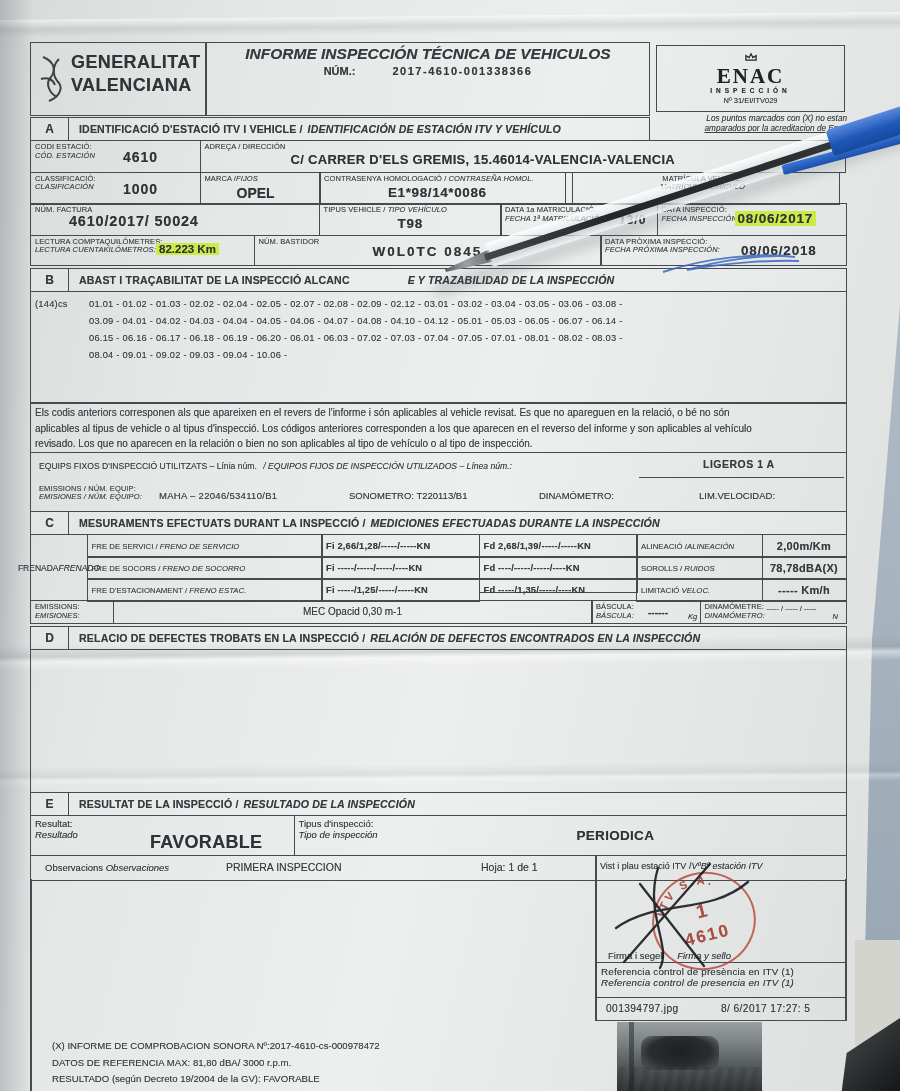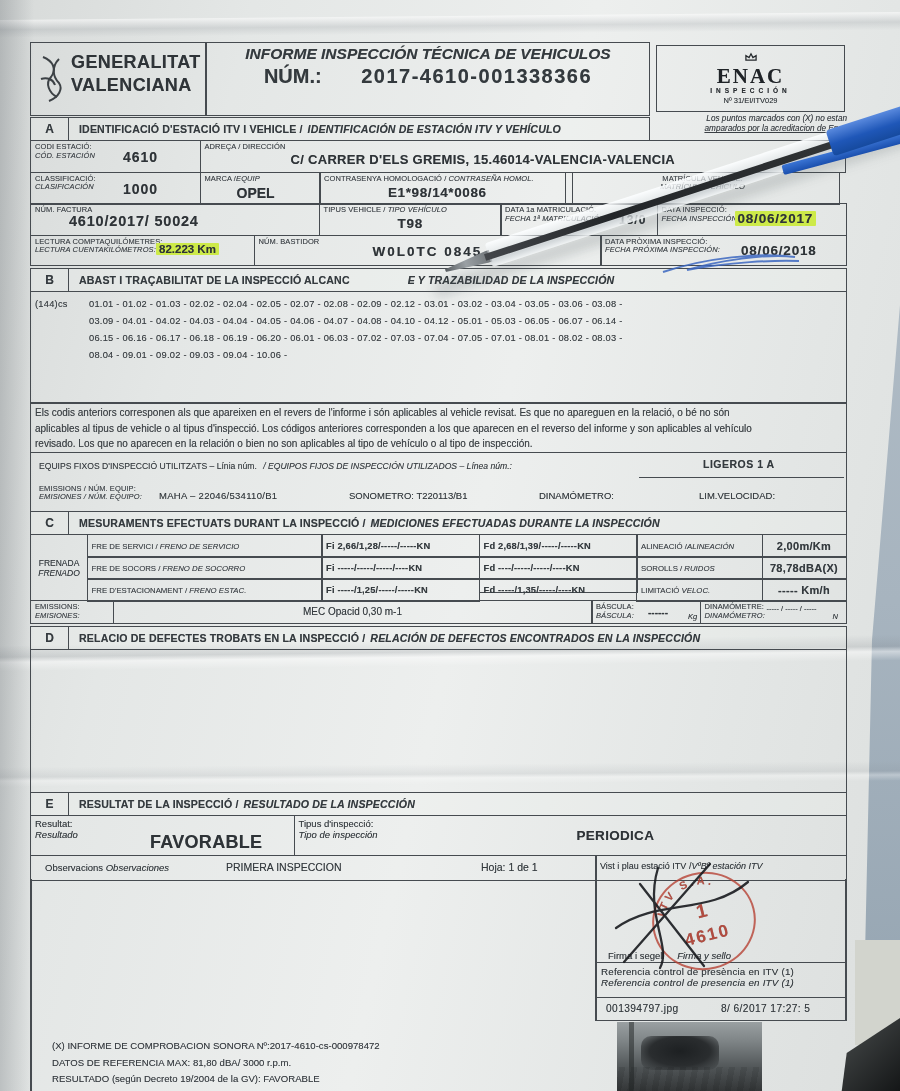--- a/index.html
+++ b/index.html
@@ -82,21 +82,21 @@
           <path d="M22,6 C14,14 16,24 22,30 C26,36 22,44 12,48"></path>
           <path d="M4,26 C10,24 16,26 18,32"></path>
         </g>
       </svg>
       <div class="abs" style="left:40px;top:9px;font-size:18px;font-weight:bold;letter-spacing:.4px;color:#2f3438;">GENERALITAT</div>
       <div class="abs" style="left:40px;top:32px;font-size:18px;font-weight:bold;letter-spacing:.4px;color:#2f3438;">VALENCIANA</div>
     </div>
 
     <div class="cell" style="left:206px;top:42px;width:444px;height:74px;text-align:center;">
       <div style="font-size:15.5px;font-weight:bold;font-style:italic;">INFORME INSPECCIÓN TÉCNICA DE VEHICULOS</div>
-      <div style="font-size:20px;font-weight:bold;margin-top:2px;">
+      <div style="font-size:11px;font-weight:bold;margin-top:2px;">
         <span>NÚM.:</span>
         <span style="margin-left:34px;letter-spacing:1.5px;">2017-4610-001338366</span>
       </div>
     </div>
 
     <div class="cell" style="left:656px;top:45px;width:189px;height:67px;text-align:center;border-width:1.3px;">
       <svg width="14" height="10" viewBox="0 0 22 14" style="margin-top:1px;">
         <path d="M3,12 L3,5 L8,8 L11,2 L14,8 L19,5 L19,12 Z" fill="none" stroke="#24282c" stroke-width="2"></path>
       </svg>
       <div style="font-family:'Liberation Serif',serif;font-size:21px;font-weight:bold;letter-spacing:2px;line-height:1;color:#1f2327;">ENAC</div>
@@ -132,21 +132,21 @@
 
     <div class="cell" style="left:30px;top:171.5px;width:171px;height:33px;">
       <div class="lp">
           <span class="ca">CLASSIFICACIÓ:</span>
           <span class="es">CLASIFICACIÓN</span>
         </div>
       <div class="val abs" style="left:92px;top:8px;font-size:14px;letter-spacing:1px;">1000</div>
     </div>
     <div class="cell" style="left:199.5px;top:171.5px;width:121px;height:33px;">
       <div class="lp">
-          <span class="ca"><span>MARCA /</span><i>EQUIP</i></span>
+          <span class="ca"><span>MARCA /</span><i>FIJOS</i></span>
         </div>
       <div class="val abs" style="left:36px;top:12px;font-size:14px;">OPEL</div>
     </div>
     <div class="cell" style="left:319px;top:171.5px;width:254px;height:33px;">
       <div class="lp" style="white-space:nowrap;"><span>CONTRASENYA HOMOLOGACIÓ /</span> <i>CONTRASEÑA HOMOL.</i></div>
       <div class="val abs" style="left:68px;top:12px;font-size:13.5px;letter-spacing:.6px;">E1*98/14*0086</div>
     </div>
     <div class="cell" style="left:565px;top:171.5px;width:275px;height:33px;text-align:center;">
       <div class="lp">
           <span class="ca">MATRÍCULA VEHICLE:</span>
@@ -245,21 +245,21 @@
     </div>
 
     <div class="bar" style="left:30px;top:511px;width:816.5px;height:24px;">
       <div class="letter">C</div>
       <div class="t">
           <span>MESURAMENTS EFECTUATS DURANT LA INSPECCIÓ /</span>
           <span class="es">MEDICIONES EFECTUADAS DURANTE LA INSPECCIÓN</span>
         </div>
     </div>
 
-    <div class="cell" style="left:30px;top:534px;width:58px;height:67px;display:flex;flex-direction:column;align-items:center;justify-content:center;">
+    <div class="cell" style="left:30px;top:534px;width:58px;height:67px;display:flex;align-items:center;justify-content:center;">
       <div style="font-size:8.5px;">FRENADA</div>
       <div style="font-size:8.5px;font-style:italic;">FRENADO</div>
     </div>
 
     <div class="cell meas-lbl" style="left:86.5px;top:534px;width:236px;height:23.5px;line-height:19px;"><span>FRE DE SERVICI /</span> <span class="es">FRENO DE SERVICIO</span></div>
     <div class="cell meas-val" style="left:321px;top:534px;width:159px;height:23.5px;line-height:19px;">Fi 2,66/1,28/-----/-----KN</div>
     <div class="cell meas-val" style="left:478.5px;top:534px;width:159px;height:23.5px;line-height:19px;">Fd 2,68/1,39/-----/-----KN</div>
     <div class="cell meas-lbl" style="left:636px;top:534px;width:127px;height:23.5px;line-height:19px;"><span>ALINEACIÓ /</span><span class="es">ALINEACIÓN</span></div>
     <div class="cell rt-val" style="left:761.5px;top:534px;width:85px;height:23.5px;line-height:19px;text-align:center;">2,00m/Km</div>
 

